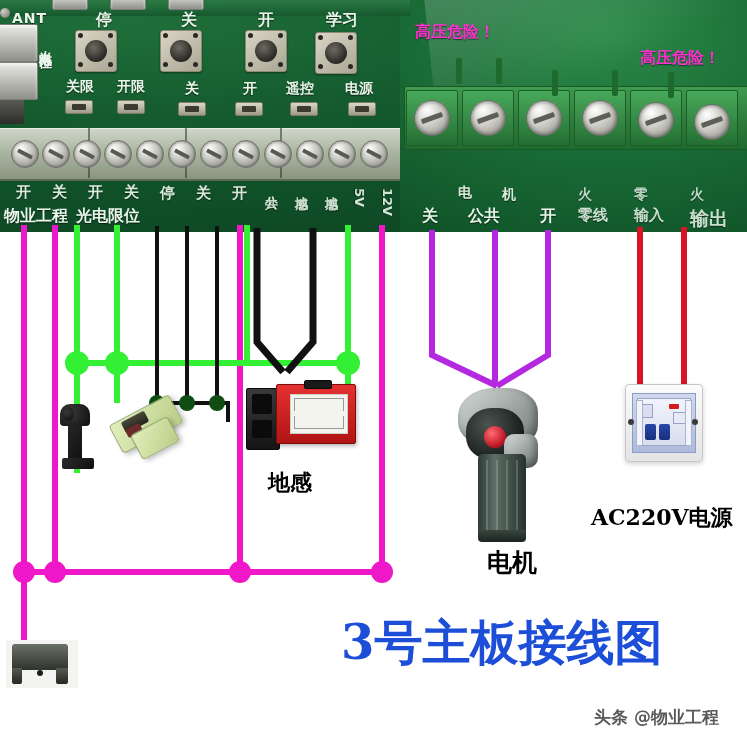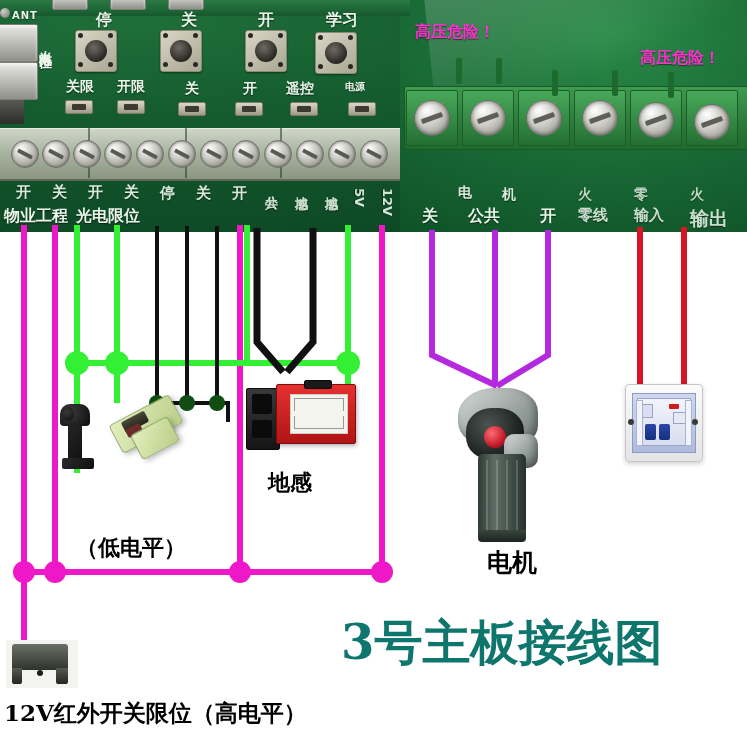--- a/index.html
+++ b/index.html
@@ -108,21 +108,21 @@
     border:1px solid #c6c6c6;border-radius:4px;box-shadow:0 2px 5px rgba(0,0,0,.18);}
   .bx-in{position:absolute;background:linear-gradient(180deg,#cfd8ef,#aebbdd);border:1px solid #8e9cc4;}
   .bx-mod{position:absolute;background:linear-gradient(180deg,#f2f4fb,#d7ddee);border:1px solid #9aa6c8;}
   .bx-lever{position:absolute;background:linear-gradient(180deg,#2b46a8,#16307e);border-radius:2px;}
   .bx-red{position:absolute;background:#d21b1b;border-radius:1px;}
   .bx-screw{position:absolute;width:6px;height:6px;border-radius:50%;background:#3a3a3a;}
 
   
   .cap{position:absolute;color:#000;font-weight:bold;white-space:nowrap;text-align:center;
     font-family:"DejaVu Serif","Liberation Serif",serif;}
-  .title{position:absolute;color:#0f766e;font-weight:bold;white-space:nowrap;
+  .title{position:absolute;color:#1d4ed8;font-weight:bold;white-space:nowrap;
     font-family:"DejaVu Serif","Liberation Serif",serif;}
   .wm{position:absolute;color:#5a5a5a;white-space:nowrap;font-weight:bold;
     font-family:"DejaVu Sans","Liberation Sans",sans-serif;}
 </style>
 </head>
 <body>
 
 <div id="stage">
 
   <div class="pcb">
@@ -132,21 +132,21 @@
     <div class="pcb-sheen"></div>
 
     <div class="conn" style="left:52px;top:-8px;width:34px;height:16px;"></div>
     <div class="conn" style="left:110px;top:-8px;width:34px;height:16px;"></div>
     <div class="conn" style="left:168px;top:-8px;width:34px;height:16px;"></div>
 
     <div class="conn" style="left:-6px;top:24px;width:42px;height:36px;"></div>
     <div class="conn" style="left:-6px;top:62px;width:42px;height:36px;"></div>
     <div class="conn-dark" style="left:-6px;top:100px;width:30px;height:24px;"></div>
 
-    <div class="pcb-lbl" style="left:12px;top:10px;font-size:10px;letter-spacing:1px;">ANT</div>
+    <div class="pcb-lbl" style="left:12px;top:10px;font-size:14px;letter-spacing:1px;">ANT</div>
     <div style="position:absolute;left:0px;top:8px;width:10px;height:10px;border-radius:50%;
                 background:radial-gradient(circle at 35% 35%,#cfcfc8,#6e6e67);"></div>
 
     <div class="pcb-lbl" style="left:36px;top:40px;font-size:13px;writing-mode:vertical-rl;letter-spacing:2px;">光电限位</div>
 
     <div class="btn-tact" style="left:75px;top:30px;"></div>
     <div class="btn-pin" style="left:78px;top:33px;"></div>
     <div class="btn-pin" style="left:108px;top:33px;"></div>
     <div class="btn-pin" style="left:78px;top:62px;"></div>
     <div class="btn-pin" style="left:108px;top:62px;"></div>
@@ -172,21 +172,21 @@
     <div class="pcb-lbl" style="left:96px;top:10px;font-size:16px;">停</div>
     <div class="pcb-lbl" style="left:181px;top:10px;font-size:16px;">关</div>
     <div class="pcb-lbl" style="left:258px;top:10px;font-size:16px;">开</div>
     <div class="pcb-lbl" style="left:326px;top:10px;font-size:16px;">学习</div>
 
     <div class="pcb-lbl" style="left:66px;top:78px;font-size:14px;">关限</div>
     <div class="pcb-lbl" style="left:117px;top:78px;font-size:14px;">开限</div>
     <div class="pcb-lbl" style="left:185px;top:80px;font-size:14px;">关</div>
     <div class="pcb-lbl" style="left:243px;top:80px;font-size:14px;">开</div>
     <div class="pcb-lbl" style="left:286px;top:80px;font-size:14px;">遥控</div>
-    <div class="pcb-lbl" style="left:345px;top:80px;font-size:10px;">电源</div>
+    <div class="pcb-lbl" style="left:345px;top:80px;font-size:14px;">电源</div>
 
     <div class="smd" style="left:65px;top:100px;"></div>
     <div class="smd" style="left:117px;top:100px;"></div>
     <div class="smd" style="left:178px;top:102px;"></div>
     <div class="smd" style="left:235px;top:102px;"></div>
     <div class="smd" style="left:290px;top:102px;"></div>
     <div class="smd" style="left:348px;top:102px;"></div>
 
     <div class="strip"></div>
     <div class="strip-div" style="left:88px;"></div>
@@ -368,24 +368,24 @@
     <div style="position:absolute;left:0;top:0;width:72px;height:48px;background:#f3f3f1;"></div>
     <div style="position:absolute;left:6px;top:4px;width:56px;height:26px;
                 background:linear-gradient(180deg,#6a7067,#2e332c);border-radius:3px;"></div>
     <div style="position:absolute;left:6px;top:28px;width:10px;height:16px;
                 background:linear-gradient(180deg,#555a52,#23271f);border-radius:0 0 2px 2px;"></div>
     <div style="position:absolute;left:50px;top:28px;width:12px;height:16px;
                 background:linear-gradient(180deg,#555a52,#23271f);border-radius:0 0 2px 2px;"></div>
     <div style="position:absolute;left:31px;top:30px;width:6px;height:6px;border-radius:50%;background:#1a1e18;"></div>
   </div>
 
-  <div class="cap" style="left:76px;top:533px;font-size:22px;">（低电平）</div>
 
   <div class="cap" style="left:268px;top:468px;font-size:22px;">地感</div>
 
   <div class="cap" style="left:487px;top:546px;font-size:25px;">电机</div>
 
-
-  <div class="cap" style="left:4px;top:698px;font-size:23px;">12V红外开关限位（高电平）</div>
+  <div class="cap" style="left:591px;top:503px;font-size:22px;">AC220V电源</div>
+
 
   <div class="title" style="left:341px;top:611px;font-size:48px;">3号主板接线图</div>
 
+  <div class="wm" style="left:594px;top:706px;font-size:17px;">头条 @物业工程</div>
 </div>
 
 </body></html>

